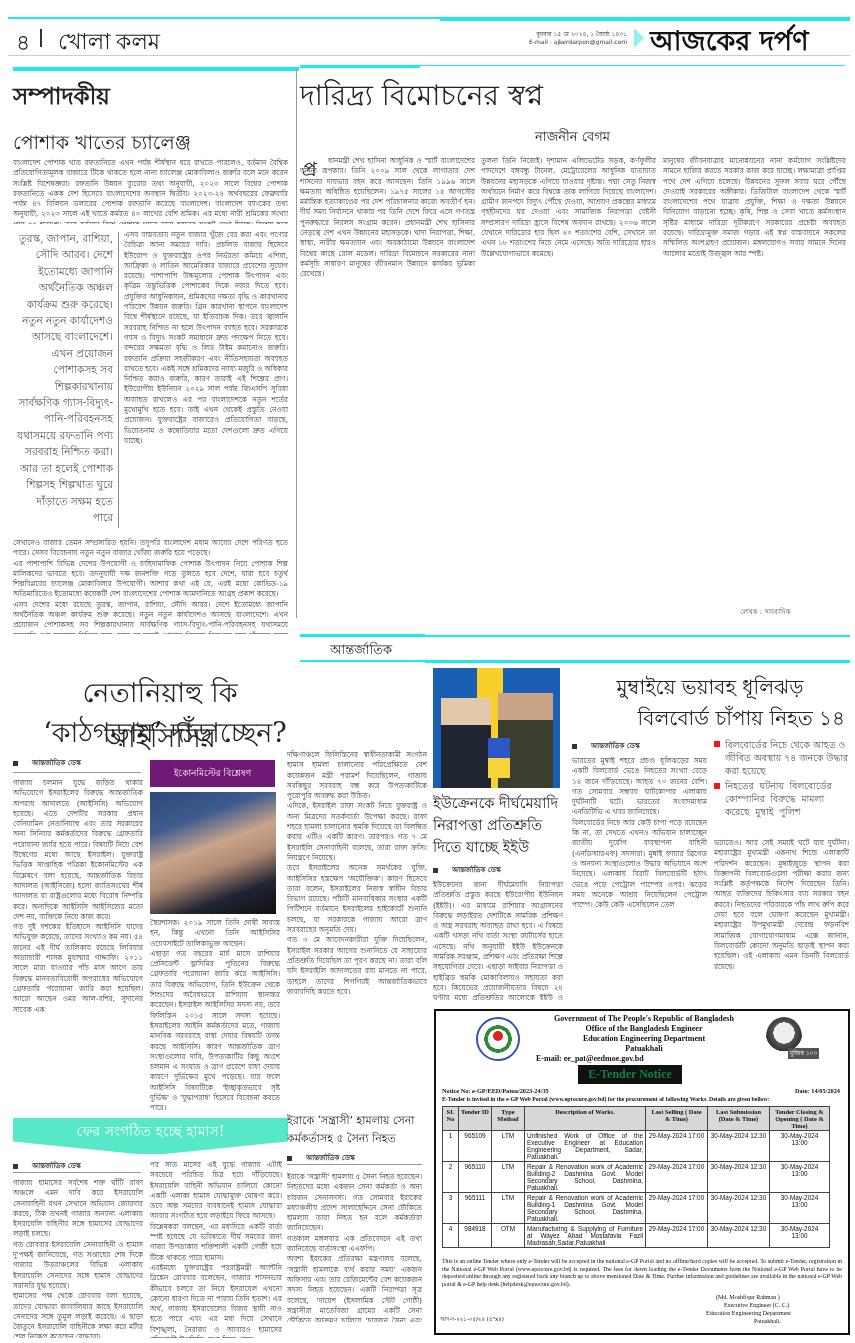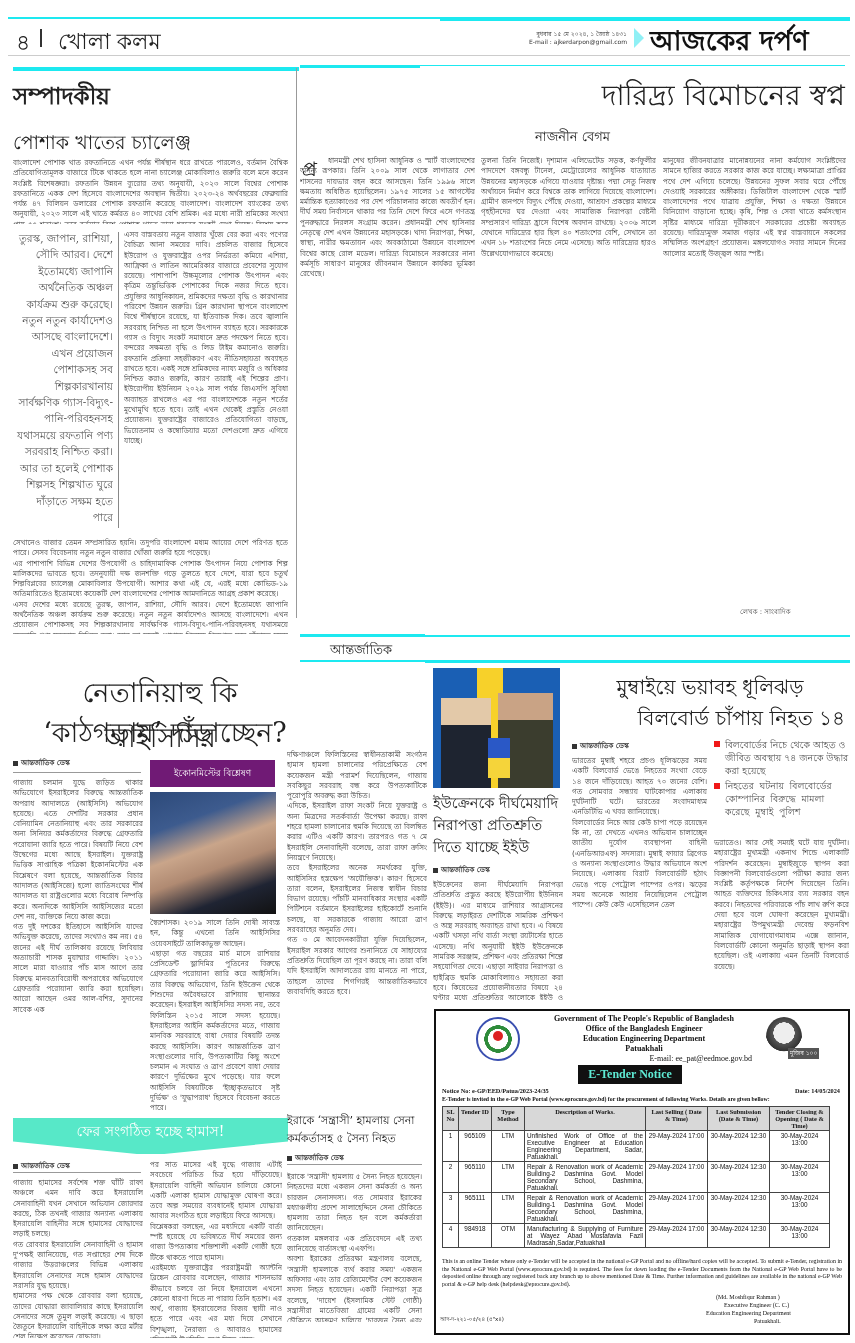--- a/index.html
+++ b/index.html
@@ -1,59 +1,59 @@
 <!DOCTYPE html>
 <html><head>
 <meta charset="utf-8">
 <style>
 *{box-sizing:border-box;margin:0;padding:0}
 body{width:855px;height:1343px;background:#fff;font-family:"DejaVu Sans",sans-serif;color:#222;overflow:hidden;position:relative}
 .abs{position:absolute}
 .cyan{background:#1de9f0}
 .txt{font-size:7.2px;line-height:10.3px;text-align:justify;color:#333;overflow:hidden}
 .hd{font-family:"DejaVu Serif",serif;color:#222}
-.desk{font-size:7px;font-weight:bold;color:#333;display:flex;align-items:center;gap:3px}
+.desk{font-size:7px;font-weight:bold;color:#333;display:flex;align-items:center;gap:14px}
 .desk .sq{width:5px;height:5px;background:#333;display:inline-block}
 .vline{position:absolute;width:1px;background:#999}
 .hline{position:absolute;height:1px;background:#999}
 table.tender{border-collapse:collapse;width:100%;font-family:"Liberation Sans",sans-serif;font-size:6.4px}
 table.tender th,table.tender td{border:1px solid #444;padding:1px 2px;vertical-align:top;text-align:center}
 table.tender th{background:#d8d8d8;font-family:"Liberation Serif",serif;font-weight:bold}
 table.tender td.desc{text-align:justify}
 .photo{background:linear-gradient(135deg,#3a4a70,#6c7aa0 40%,#d9b89a 55%,#2c2c2c)}
 </style>
 </head>
 <body>
 
 <div class="abs cyan" style="left:8px;top:17px;width:842px;height:1.5px"></div>
 <div class="abs cyan" style="left:440px;top:17px;width:410px;height:4px"></div>
 <div class="abs" style="left:16px;top:25px;font-size:22px;font-family:'DejaVu Serif',serif">৪</div>
 <div class="abs" style="left:40px;top:29px;width:1.5px;height:18px;background:#333"></div>
-<div class="abs" style="left:58px;top:24px;font-size:22px;font-family:Liberation Sans, sans-serif">খোলা কলম</div>
+<div class="abs" style="left:58px;top:24px;font-size:22px;font-family:Liberation Serif, serif">খোলা কলম</div>
 <div class="abs" style="left:515px;top:29px;width:112px;font-size:6px;text-align:right;color:#333">বুধবার ১৫ মে ২০২৪, ১ জ্যৈষ্ঠ ১৪৩১</div>
 <div class="abs" style="left:515px;top:38px;width:112px;font-size:6px;text-align:right;color:#333">E-mail : ajkerdarpon@gmail.com</div>
 <div class="abs" style="left:634px;top:28px;width:0;height:0;border-left:10px solid #8ff0f5;border-top:10px solid transparent;border-bottom:10px solid transparent"></div>
 <div class="abs" style="left:650px;top:20px;font-size:27px;font-weight:bold;font-family:'DejaVu Serif',serif;color:#111">আজকের দর্পণ</div>
 <div class="abs" style="left:8px;top:55px;width:842px;height:1px;background:#ccc"></div>
 
 <div class="abs cyan" style="left:13px;top:67px;width:286px;height:4px"></div>
 <div class="abs hd" style="left:13px;top:78px;font-size:23px;font-weight:bold">সম্পাদকীয়</div>
 <div class="abs hd" style="left:13px;top:128px;font-size:19px">পোশাক খাতের চ্যালেঞ্জ</div>
 <div class="abs txt" style="left:13px;top:158px;width:275px;height:66px">বাংলাদেশ পোশাক খাত রফতানিতে এখন পর্যন্ত শীর্ষস্থান ধরে রাখতে পারলেও, বর্তমান বৈশ্বিক প্রতিযোগিতামূলক বাজারে টিকে থাকতে হলে নানা চ্যালেঞ্জ মোকাবিলাও জরুরি বলে মনে করেন সংশ্লিষ্ট বিশেষজ্ঞরা। রফতানি উন্নয়ন ব্যুরোর তথ্য অনুযায়ী, ২০২৩ সালে বিশ্বের পোশাক রফতানিতে একক দেশ হিসেবে বাংলাদেশের অবস্থান দ্বিতীয়। ২০২৩-২৪ অর্থবছরের ফেব্রুয়ারি পর্যন্ত ৪৭ বিলিয়ন ডলারের পোশাক রফতানি করেছে বাংলাদেশ। বাংলাদেশ ব্যাংকের তথ্য অনুযায়ী, ২০২৩ সালে এই খাতে কর্মরত ৪০ লাখের বেশি শ্রমিক। এর মধ্যে নারী শ্রমিকের সংখ্যা প্রায় ৫৫ শতাংশ। তবে বর্তমান বিশ্বে পোশাক খাতে নানা ধরনের সংকট দেখা দিচ্ছে। বিশেষ করে শ্রমিকদের মজুরি বৃদ্ধি, জ্বালানি সংকট, কাঁচামালের মূল্যবৃদ্ধি এবং বৈশ্বিক মন্দা এসব কারণে রফতানিকারকেরা নানা সমস্যার মুখোমুখি হচ্ছেন।</div>
 <div class="abs" style="left:13px;top:230px;width:100px;height:302px;font-size:10.5px;line-height:16.4px;text-align:right;color:#555;font-family:'DejaVu Serif',serif;overflow:hidden">তুরস্ক, জাপান, রাশিয়া, সৌদি আরব। দেশে ইতোমধ্যে জাপানি অর্থনৈতিক অঞ্চল কার্যক্রম শুরু করেছে। নতুন নতুন কার্যাদেশও আসছে বাংলাদেশে। এখন প্রয়োজন পোশাকসহ সব শিল্পকারখানায় সার্বক্ষণিক গ্যাস-বিদ্যুৎ-পানি-পরিবহনসহ যথাসময়ে রফতানি পণ্য সরবরাহ নিশ্চিত করা। আর তা হলেই পোশাক শিল্পসহ শিল্পখাত ঘুরে দাঁড়াতে সক্ষম হতে পারে</div>
 <div class="vline" style="left:118px;top:232px;height:296px;background:#888"></div>
 <div class="abs txt" style="left:124px;top:230px;width:164px;height:305px">এসব বাস্তবতায় নতুন বাজার খুঁজে বের করা এবং পণ্যের বৈচিত্র্য আনা সময়ের দাবি। প্রচলিত বাজার হিসেবে ইউরোপ ও যুক্তরাষ্ট্রের ওপর নির্ভরতা কমিয়ে এশিয়া, আফ্রিকা ও লাতিন আমেরিকার বাজারে প্রবেশের সুযোগ রয়েছে। পাশাপাশি উচ্চমূল্যের পোশাক উৎপাদন এবং কৃত্রিম তন্তুভিত্তিক পোশাকের দিকে নজর দিতে হবে। প্রযুক্তির আধুনিকায়ন, শ্রমিকদের দক্ষতা বৃদ্ধি ও কারখানার পরিবেশ উন্নয়ন জরুরি। গ্রিন কারখানা স্থাপনে বাংলাদেশ বিশ্বে শীর্ষস্থানে রয়েছে, যা ইতিবাচক দিক। তবে জ্বালানি সরবরাহ নিশ্চিত না হলে উৎপাদন ব্যাহত হবে। সরকারকে গ্যাস ও বিদ্যুৎ সংকট সমাধানে দ্রুত পদক্ষেপ নিতে হবে। বন্দরের সক্ষমতা বৃদ্ধি ও লিড টাইম কমানোও জরুরি। রফতানি প্রক্রিয়া সহজীকরণ এবং নীতিসহায়তা অব্যাহত রাখতে হবে। একই সঙ্গে শ্রমিকদের ন্যায্য মজুরি ও অধিকার নিশ্চিত করাও জরুরি, কারণ তারাই এই শিল্পের প্রাণ। ইউরোপীয় ইউনিয়ন ২০২৯ সাল পর্যন্ত জিএসপি সুবিধা অব্যাহত রাখলেও এর পর বাংলাদেশকে নতুন শর্তের মুখোমুখি হতে হবে। তাই এখন থেকেই প্রস্তুতি নেওয়া প্রয়োজন। যুক্তরাষ্ট্রের বাজারেও প্রতিযোগিতা বাড়ছে, ভিয়েতনাম ও কম্বোডিয়ার মতো দেশগুলো দ্রুত এগিয়ে যাচ্ছে।</div>
 <div class="abs txt" style="left:13px;top:538px;width:275px;height:96px;white-space:pre-line">সেখানেও বাজার তেমন সম্প্রসারিত হয়নি। তদুপরি বাংলাদেশ মধ্যম আয়ের দেশে পরিণত হতে পারে। সেসব বিবেচনায় নতুন নতুন বাজার খোঁজা জরুরি হয়ে পড়েছে।
 এর পাশাপাশি বিভিন্ন দেশের উপযোগী ও চাহিদামাফিক পোশাক উৎপাদন নিয়ে পোশাক শিল্প মালিকদের ভাবতে হবে। তদনুযায়ী দক্ষ জনশক্তি গড়ে তুলতে হবে দেশে, যারা হবে চতুর্থ শিল্পবিপ্লবের চ্যালেঞ্জ মোকাবিলার উপযোগী। আশার কথা এই যে, এরই মধ্যে কোভিড-১৯ অতিমারিতেও ইতোমধ্যে কয়েকটি দেশ বাংলাদেশের পোশাক আমদানিতে আগ্রহ প্রকাশ করেছে।
 এসব দেশের মধ্যে রয়েছে তুরস্ক, জাপান, রাশিয়া, সৌদি আরব। দেশে ইতোমধ্যে জাপানি অর্থনৈতিক অঞ্চল কার্যক্রম শুরু করেছে। নতুন নতুন কার্যাদেশও আসছে বাংলাদেশে। এখন প্রয়োজন পোশাকসহ সব শিল্পকারখানায় সার্বক্ষণিক গ্যাস-বিদ্যুৎ-পানি-পরিবহনসহ যথাসময়ে রফতানি পণ্য সরবরাহ নিশ্চিত করা। আর তা হলেই পোশাক শিল্পসহ শিল্পখাত ঘুরে দাঁড়াতে সক্ষম হতে পারে।</div>
 <div class="vline" style="left:296px;top:68px;height:550px"></div>
 
 <div class="abs cyan" style="left:300px;top:66px;width:120px;height:2px"></div>
 <div class="abs cyan" style="left:300px;top:65px;width:545px;height:1px"></div>
-<div class="abs hd" style="left:300px;top:74px;width:545px;text-align:right;font-size:28px">দারিদ্র্য বিমোচনের স্বপ্ন</div>
+<div class="abs hd" style="left:300px;top:74px;width:545px;text-align:left;font-size:28px">দারিদ্র্য বিমোচনের স্বপ্ন</div>
 <div class="abs hd" style="left:300px;top:127px;width:545px;text-align:center;font-size:13px">নাজনীন বেগম</div>
 <div class="abs hd" style="left:302px;top:155px;font-size:20px;line-height:28px">প্র</div>
 <div class="abs txt" style="left:300px;top:156px;width:175px;height:440px;text-indent:28px">ধানমন্ত্রী শেখ হাসিনা আধুনিক ও স্মার্ট বাংলাদেশের অনন্য রূপকার। তিনি ২০০৯ সাল থেকে লাগাতার দেশ শাসনের দায়ভার বহন করে আসছেন। তিনি ১৯৯৬ সালে ক্ষমতায় অধিষ্ঠিত হয়েছিলেন। ১৯৭৫ সালের ১৫ আগস্টের মর্মান্তিক হত্যাকাণ্ডের পর দেশ পরিচালনার কাজে অবতীর্ণ হন। দীর্ঘ সময় নির্বাসনে থাকার পর তিনি দেশে ফিরে এসে গণতন্ত্র পুনরুদ্ধারে নিরলস সংগ্রাম করেন। প্রধানমন্ত্রী শেখ হাসিনার নেতৃত্বে দেশ এখন উন্নয়নের মহাসড়কে। খাদ্য নিরাপত্তা, শিক্ষা, স্বাস্থ্য, নারীর ক্ষমতায়ন এবং অবকাঠামো উন্নয়নে বাংলাদেশ বিশ্বের কাছে রোল মডেল। দারিদ্র্য বিমোচনে সরকারের নানা কর্মসূচি সাধারণ মানুষের জীবনমান উন্নয়নে কার্যকর ভূমিকা রেখেছে।</div>
 <div class="abs txt" style="left:481px;top:156px;width:175px;height:440px">তুলনা তিনি নিজেই। দৃশ্যমান এলিভেটেড সড়ক, কর্ণফুলীর পাদদেশে বঙ্গবন্ধু টানেল, মেট্রোরেলের আধুনিক যাতায়াত উন্নয়নের মহাসড়কে এগিয়ে যাওয়ার দৃষ্টান্ত। পদ্মা সেতু নিজস্ব অর্থায়নে নির্মাণ করে বিশ্বকে তাক লাগিয়ে দিয়েছে বাংলাদেশ। গ্রামীণ জনপদে বিদ্যুৎ পৌঁছে দেওয়া, আশ্রয়ণ প্রকল্পের মাধ্যমে গৃহহীনদের ঘর দেওয়া এবং সামাজিক নিরাপত্তা বেষ্টনী সম্প্রসারণ দারিদ্র্য হ্রাসে বিশেষ অবদান রাখছে। ২০০৬ সালে যেখানে দারিদ্র্যের হার ছিল ৪০ শতাংশের বেশি, সেখানে তা এখন ১৮ শতাংশের নিচে নেমে এসেছে। অতি দারিদ্র্যের হারও উল্লেখযোগ্যভাবে কমেছে।</div>
 <div class="abs txt" style="left:663px;top:156px;width:183px;height:445px">মানুষের জীবনযাত্রার মানোন্নয়নের নানা কর্মযোগ সংশ্লিষ্টদের সামনে হাজির করতে সরকার কাজ করে যাচ্ছে। লক্ষ্যমাত্রা প্রাপ্তির পথে দেশ এগিয়ে চলেছে। উন্নয়নের সুফল সবার ঘরে পৌঁছে দেওয়াই সরকারের অঙ্গীকার। ডিজিটাল বাংলাদেশ থেকে স্মার্ট বাংলাদেশের পথে যাত্রায় প্রযুক্তি, শিক্ষা ও দক্ষতা উন্নয়নে বিনিয়োগ বাড়ানো হচ্ছে। কৃষি, শিল্প ও সেবা খাতে কর্মসংস্থান সৃষ্টির মাধ্যমে দারিদ্র্য দূরীকরণে সরকারের প্রচেষ্টা অব্যাহত রয়েছে। দারিদ্র্যমুক্ত সমাজ গড়ার এই স্বপ্ন বাস্তবায়নে সকলের সম্মিলিত অংশগ্রহণ প্রয়োজন। মঙ্গলযোগও সবার সামনে দিনের আলোর মতোই উজ্জ্বল আর স্পষ্ট।</div>
 <div class="abs" style="left:740px;top:606px;font-size:7px;color:#444">লেখক : সাংবাদিক</div>
 
 <div class="abs cyan" style="left:300px;top:635px;width:550px;height:1.5px"></div>
 <div class="abs cyan" style="left:300px;top:634px;width:125px;height:3px"></div>
 <div class="abs" style="left:330px;top:640px;font-size:13px;font-family:Liberation Serif, serif">আন্তর্জাতিক</div>
@@ -136,24 +136,24 @@
 অবশ্য ইরাকের প্রতিরক্ষা মন্ত্রণালয় বলেছে, 'সন্ত্রাসী হামলাকে ব্যর্থ করার সময়' একজন অফিসার এবং তার রেজিমেন্টের বেশ কয়েকজন সদস্য নিহত হয়েছেন। একটি নিরাপত্তা সূত্র বলেছে, 'দায়েশ (ইসলামিক স্টেট গোষ্ঠী) সন্ত্রাসীরা মাতেবিজা গ্রামের একটি সেনা চৌকিতে আক্রমণ চালিয়ে 'চারজন সৈন্য এবং রেজিমেন্ট কমান্ডারকে হত্যা করে।'</div>
 
 <div class="abs" style="left:434px;top:1009px;width:416px;height:326px;border:2px solid #111;font-family:'Liberation Serif',serif;color:#111">
   <div style="position:absolute;left:40px;top:6px;width:44px;height:44px;border-radius:50%;border:2px solid #3a4fb0;background:radial-gradient(circle,#fff 35%,#2e8b3a 36%,#2e8b3a 48%,#fff 49%)">
     <div style="position:absolute;left:15px;top:12px;width:10px;height:10px;background:#d22;border-radius:50%"></div>
   </div>
   <div style="position:absolute;left:100px;top:3px;width:216px;text-align:center;font-size:8px;font-weight:bold">Government of The People's Republic of Bangladesh</div>
   <div style="position:absolute;left:100px;top:13px;width:216px;text-align:center;font-size:8px;font-weight:bold">Office of the Bangladesh Engineer</div>
   <div style="position:absolute;left:100px;top:23px;width:216px;text-align:center;font-size:8px;font-weight:bold">Education Engineering Department</div>
   <div style="position:absolute;left:100px;top:33px;width:216px;text-align:center;font-size:8px;font-weight:bold">Patuakhali</div>
-  <div style="position:absolute;left:100px;top:43px;width:216px;text-align:right;font-size:8px;font-weight:normal">E-mail: ee_pat@eedmoe.gov.bd</div>
+  <div style="position:absolute;left:100px;top:43px;width:216px;text-align:left;font-size:8px;font-weight:bold">E-mail: ee_pat@eedmoe.gov.bd</div>
   <div style="position:absolute;left:330px;top:6px;width:36px;height:40px;border-radius:50% 50% 40% 40%;background:radial-gradient(circle at 50% 40%,#eee 35%,#555 36%,#333 60%,#fff 62%)"></div>
   <div style="position:absolute;left:352px;top:37px;font-size:6px;background:#555;color:#fff;padding:0 2px;font-family:'DejaVu Sans',sans-serif">মুজিব ১০০</div>
-  <div style="position:absolute;left:142px;top:54px;width:104px;height:19px;background:#111;color:#5eead4;font-size:12px;font-weight:bold;display:flex;align-items:center;justify-content:center">E-Tender Notice</div>
+  <div style="position:absolute;left:142px;top:54px;width:104px;height:19px;background:#111;color:#15803d;font-size:12px;font-weight:bold;display:flex;align-items:center;justify-content:center">E-Tender Notice</div>
   <div style="position:absolute;left:6px;top:76px;font-size:6.3px;font-weight:bold">Notice No: e-GP/EED/Patua/2023-24/35</div>
   <div style="position:absolute;right:8px;top:76px;font-size:6.3px;font-weight:bold">Date: 14/05/2024</div>
   <div style="position:absolute;left:6px;top:85px;width:400px;font-size:5.8px;font-weight:bold">E-Tender is invited in the e-GP Web Portal (www.eprocure.gov.bd) for the procurement of following Works. Details are given bellow:</div>
   <div style="position:absolute;left:6px;top:95px;width:388px">
     <table class="tender">
       <thead>
         <tr>
           <th style="width:16px">SL No</th>
           <th style="width:33px">Tender ID</th>
           <th style="width:33px">Type Method</th>

